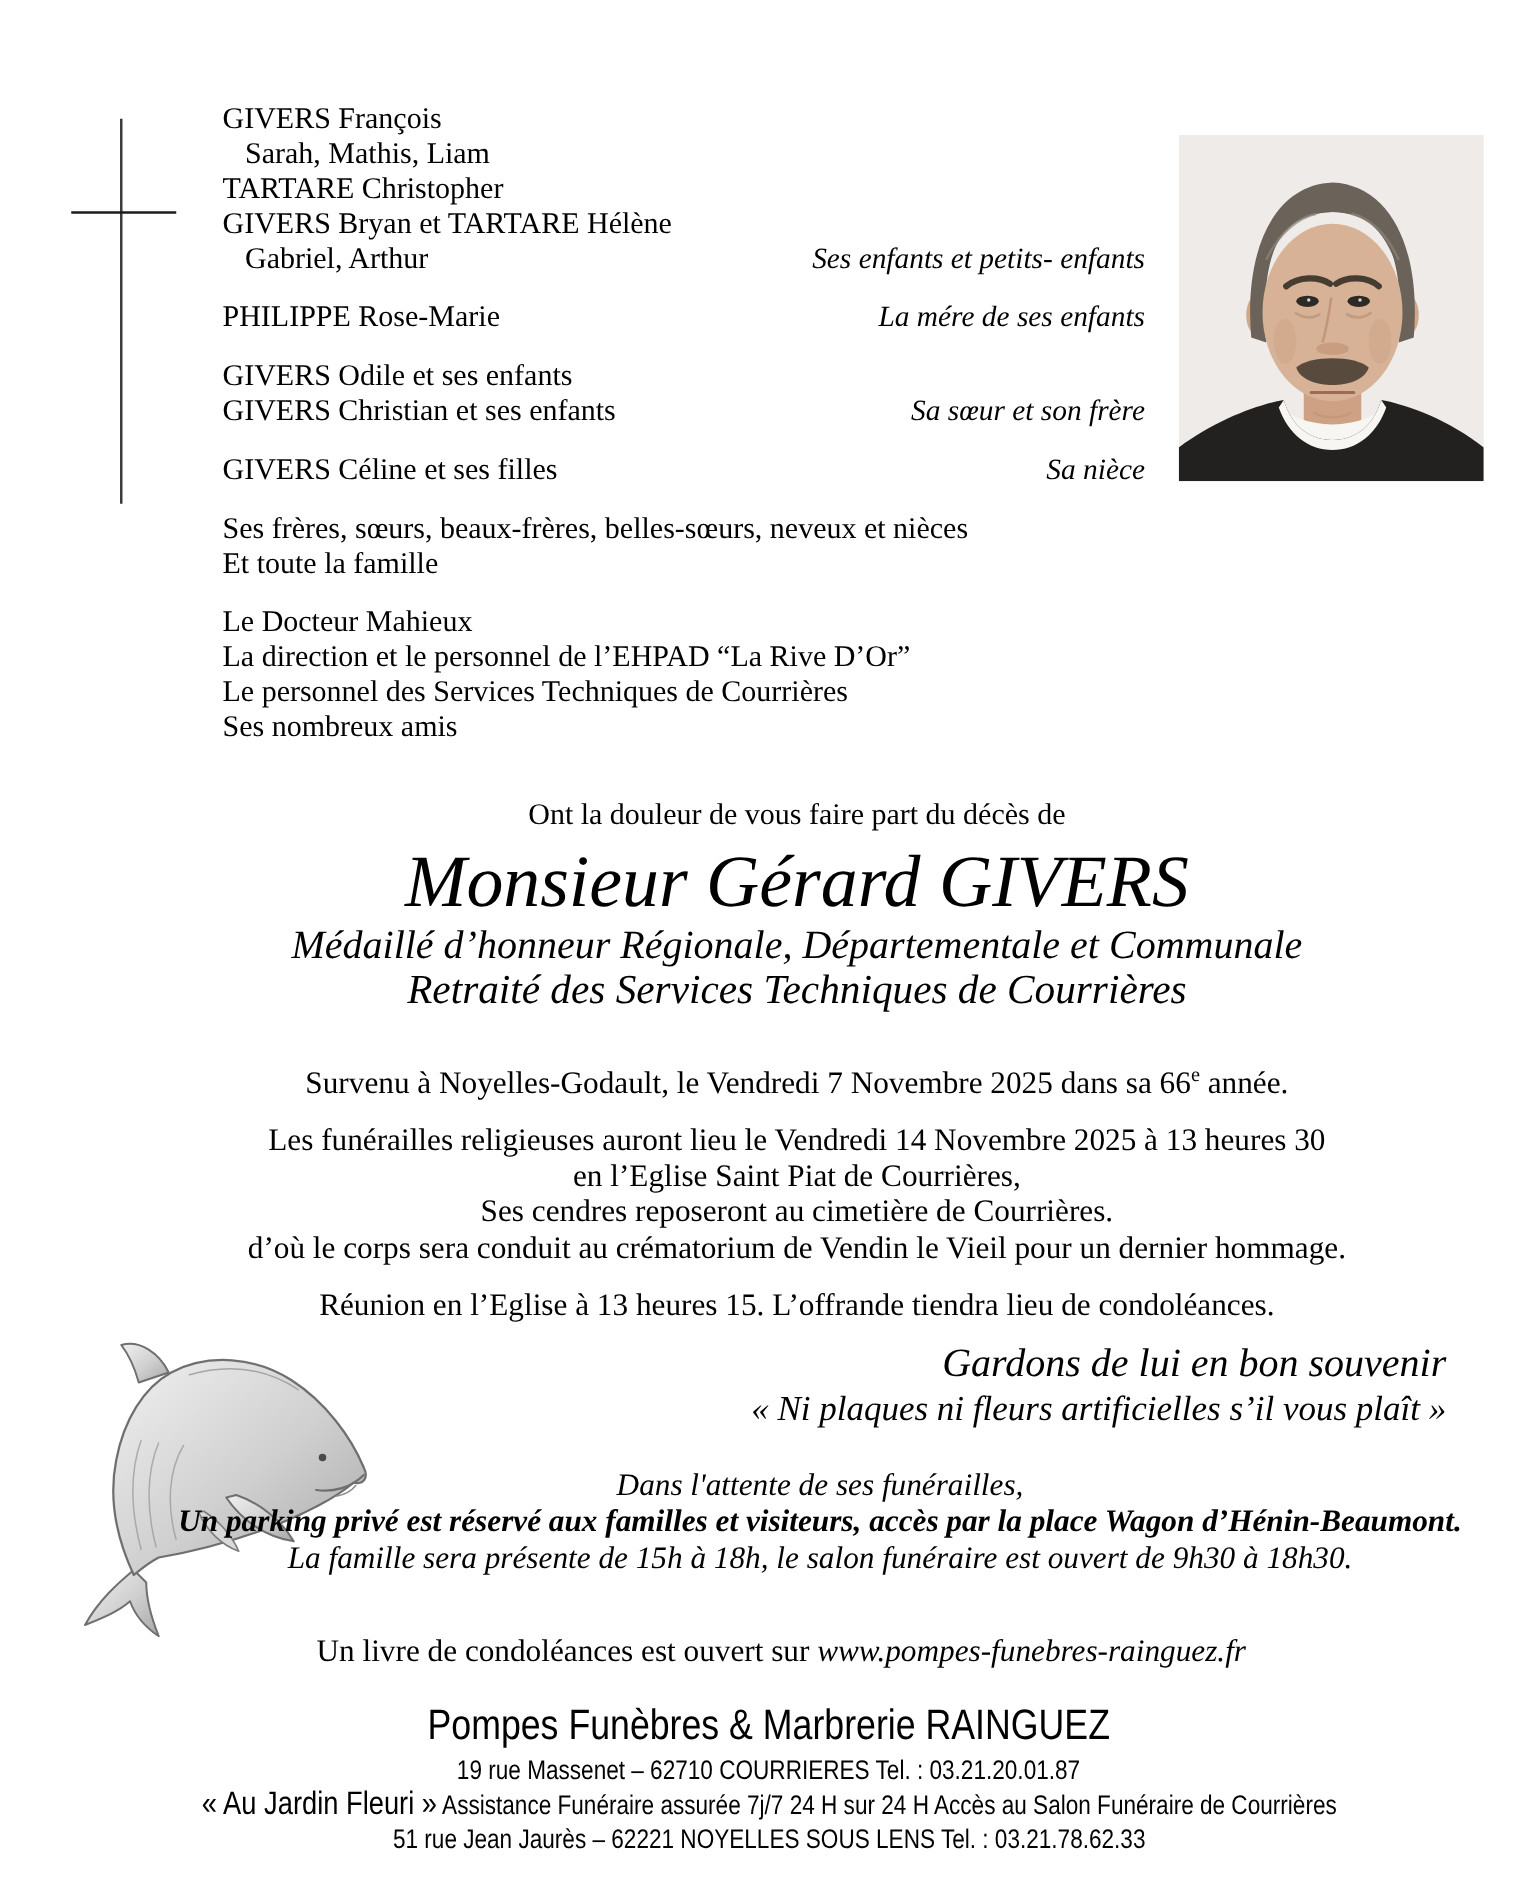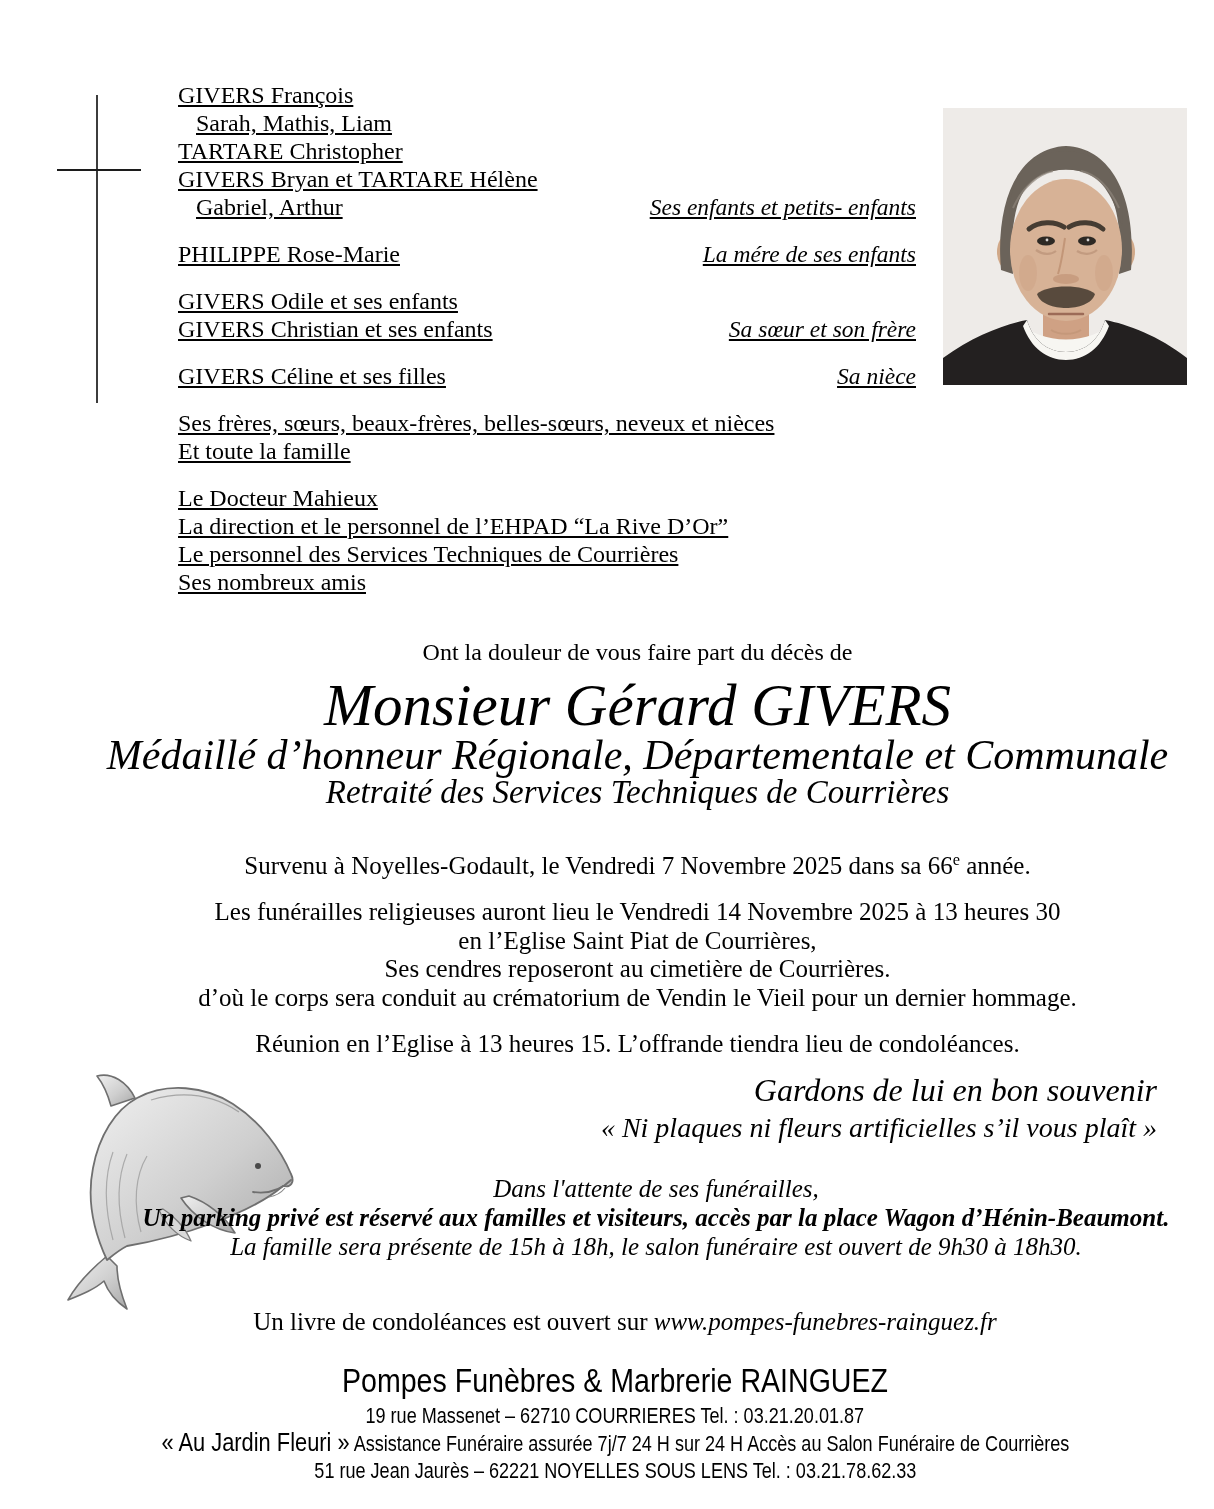--- a/index.html
+++ b/index.html
@@ -6,33 +6,33 @@
   body{
     width:1214px;height:1509px;position:relative;overflow:hidden;
     font-family:"Liberation Serif", serif;color:#000;
   }
   
   .cross-v{position:absolute;left:96px;top:95px;width:2px;height:308px;background:#3c3c3c;}
   .cross-h{position:absolute;left:57px;top:169px;width:84px;height:2px;background:#1c1c1c;}
 
   
   .mourners{position:absolute;left:178px;top:81px;width:738px;font-size:24px;line-height:28px;}
-  .m-row{display:flex;justify-content:space-between;align-items:flex-end;text-decoration:underline;}
+  .m-row{display:flex;justify-content:space-between;align-items:flex-end;}
   .m-row.gap{margin-bottom:19px;}
   .m-left.indent{padding-left:18px;}
   .m-right{font-style:italic;text-align:right;font-size:23.5px;white-space:nowrap;}
 
   
   .photo{position:absolute;left:943px;top:108px;width:244px;height:277px;}
 
   
   .center-block{position:absolute;left:60px;top:637px;width:1155px;text-align:center;}
   .intro{font-size:24px;line-height:30px;}
   .title{font-size:59px;line-height:64px;font-style:italic;margin-top:6px;}
-  .honors{font-size:42px;line-height:37px;font-style:italic;}
+  .honors{font-size:32px;line-height:37px;font-style:italic;}
   .retired{font-size:33px;line-height:37px;font-style:italic;}
   .survenu{font-size:25px;line-height:28px;margin-top:35px;}
   .survenu sup{font-size:0.65em;}
   .funeral{font-size:25px;line-height:28.5px;margin-top:18px;}
   .reunion{font-size:25px;line-height:28px;margin-top:18px;}
 
   
   .souvenir{position:absolute;right:57px;top:1072px;text-align:right;font-style:italic;}
   .souvenir-1{font-size:32px;line-height:36px;}
   .souvenir-2{font-size:28px;line-height:30px;margin-top:5px;}

